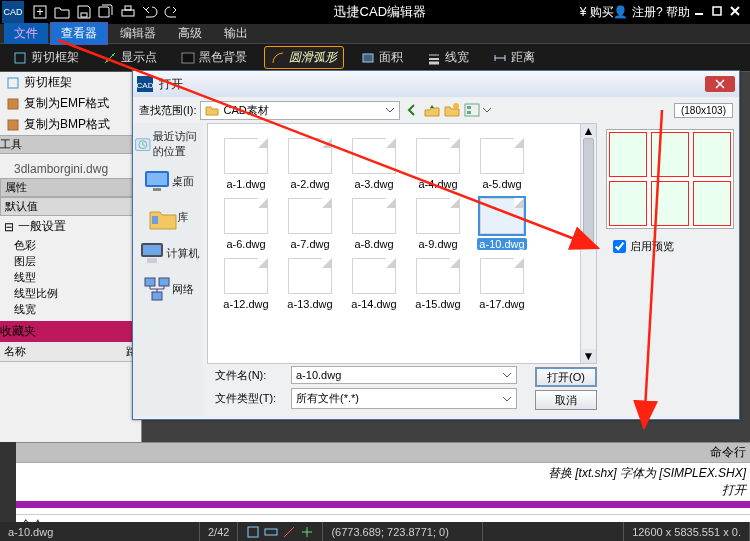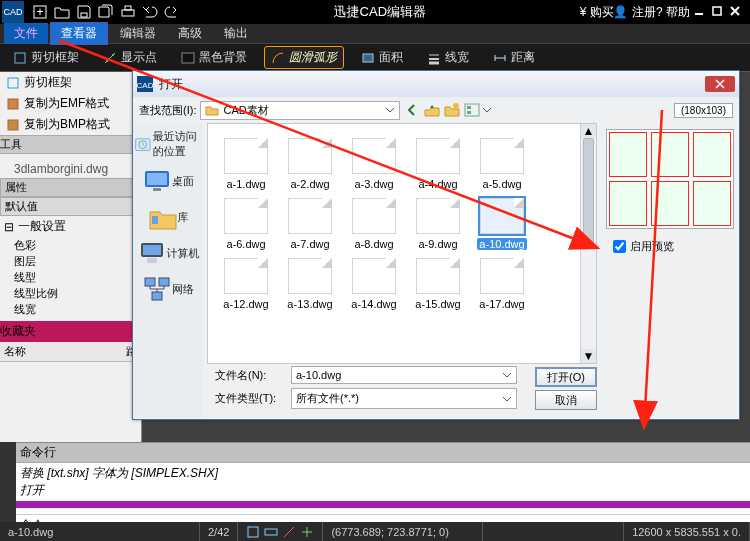--- a/index.html
+++ b/index.html
@@ -60,21 +60,21 @@
   
   .right-pane { width:138px; padding:6px; display:flex; flex-direction:column; align-items:center;}
   .preview-grid { width:128px; height:100px; background:#fff; border:1px solid #aaa; display:grid; grid-template-columns:1fr 1fr 1fr; grid-template-rows:1fr 1fr; }
   .preview-grid .cell { border:1px solid #f22; margin:2px; background:#eafff0;}
   .preview-chk { margin-top:10px; display:flex; align-items:center; gap:4px; font-size:11px; align-self:flex-start; margin-left:6px;}
   
   .dlg-btn { width:62px; height:20px; border:1px solid #8a8f9a; background:linear-gradient(#fefefe,#e2e5ea); font-size:11px; display:flex; align-items:center; justify-content:center; margin:3px 0;}
   .dlg-btn.primary { box-shadow:0 0 0 1px #5a9be0 inset;}
   .dlg-btn-col { margin-left:10px; }
 
-  .cmd-area { position:absolute; left:16px; right:0; top:442px; height:80px; background:#fff; border-top:1px solid #888; font-family:SimSun, monospace; font-size:12px;}
+  .cmd-area { position:absolute; left:16px; right:0; top:442px; height:80px; background:#fff; border-top:1px solid #888; font-family:SimSun, monospace; font-size:12px;text-align:right;}
   .cmd-area .hdr { background:#c0c0c0; padding:1px 4px; border-bottom:1px solid #aaa;}
   .cmd-area .log { padding:2px 4px; border-bottom:7px solid #a21caf;font-style:italic;}
   .cmd-area .prompt { display:flex; align-items:center; padding:2px 4px; border-top:1px solid #ccc; margin-top:6px;}
   
   .statusbar { position:absolute; left:0; right:0; bottom:0; height:19px; background:#2a2a2a; color:#cfcfcf; display:flex; align-items:center; font-size:11px; }
   .statusbar .cell { border-right:1px solid #555; padding:0 8px; height:100%; display:flex; align-items:center;}
   .statusbar .fill { flex:1; }
   
   .red-arrow { position:absolute; pointer-events:none; }
 </style>

